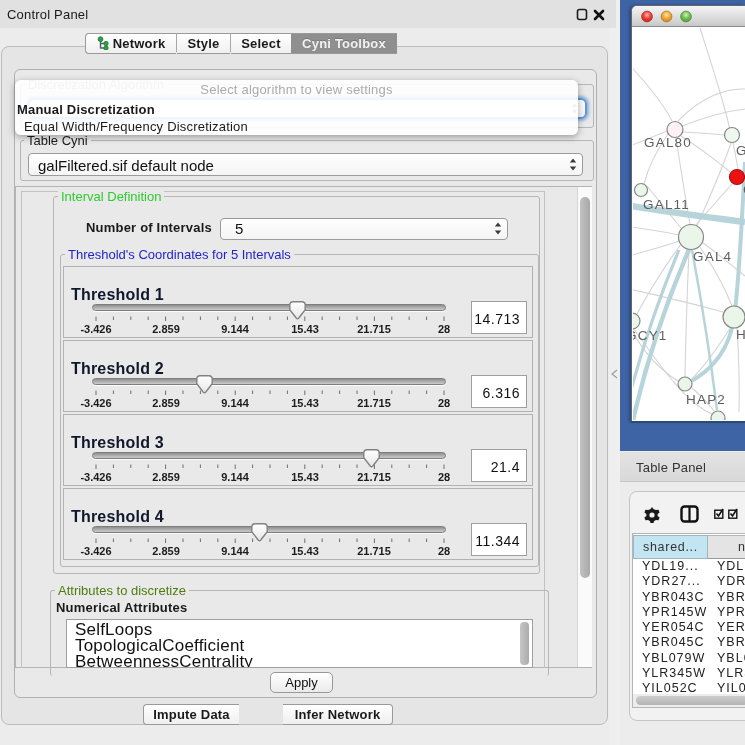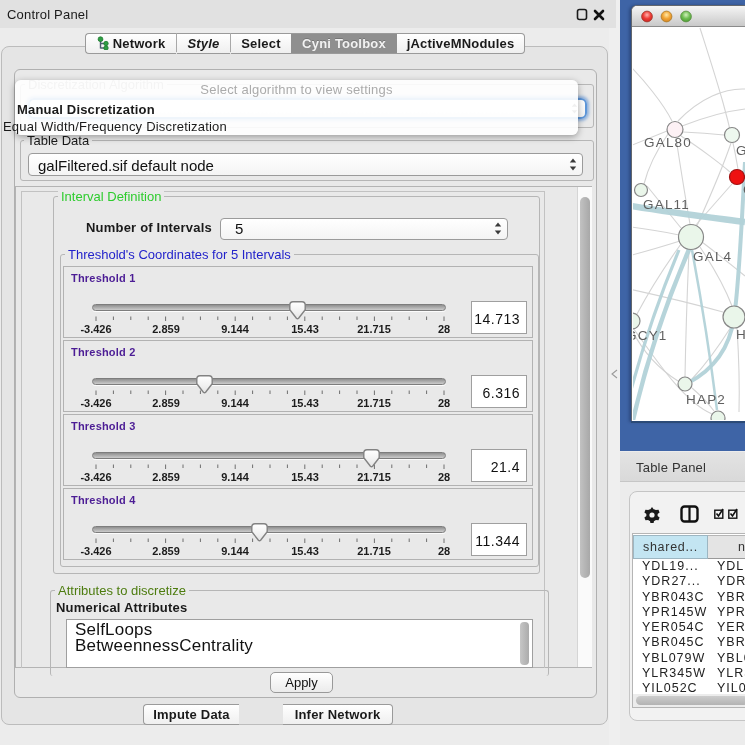--- a/index.html
+++ b/index.html
@@ -16,21 +16,21 @@
   .stepper svg{display:block;}
   .seg{position:absolute;height:19px;display:flex;}
   .segitem{height:19px;line-height:19px;font-size:13px;font-weight:600;color:#1a1a1a;
     background:linear-gradient(#ffffff,#efefef);border-top:1px solid #9a9a9a;border-bottom:1px solid #9a9a9a;
     text-align:center;letter-spacing:0.2px;}
   .segitem.sel{background:#8f8f8f;color:#f2f2f2;text-shadow:0 -1px 0 #777;}
   .segsep{width:1px;height:19px;background:#a8a8a8;}
   .segfirst{border-left:1px solid #9a9a9a;border-radius:4px 0 0 4px;}
   .seglast{border-right:1px solid #9a9a9a;border-radius:0 4px 4px 0;}
   .thrbox{position:absolute;left:63px;width:468px;height:70px;border:1px solid #b2b2b2;background:#e9e9e9;}
-  .thrbox .tlabel{position:absolute;left:7px;top:5px;font-size:11px;font-weight:bold;color:#4c1d95;letter-spacing:0.2px;}
+  .thrbox .tlabel{position:absolute;left:7px;top:19px;font-size:16px;font-weight:bold;color:#0f172a;letter-spacing:0.2px;}
   .track{position:absolute;left:28px;top:37px;width:352px;height:5px;border:1px solid #7d7d7d;border-radius:4px;
     background:linear-gradient(#8f8f8f,#cccccc);box-shadow:0 1px 0 rgba(255,255,255,0.85);}
   .thumb{position:absolute;top:34px;width:17px;height:19px;}
   .vbox{position:absolute;left:407px;top:34px;width:56px;height:33px;background:#ffffff;border:1px solid #9f9f9f;box-sizing:border-box;}
   .vbox span{position:absolute;right:6px;top:10px;font-size:14px;line-height:14px;color:#111;letter-spacing:0.5px;}
   .ticklbl{position:absolute;top:56px;font-size:11px;font-weight:bold;color:#1c1c1c;transform:translateX(-50%);}
   .litem{font-size:17px;line-height:16px;color:#111;letter-spacing:0.2px;}
 </style>
 </head>
 <body>
@@ -49,44 +49,43 @@
 
   <div class="seg" style="left:85px;top:33px;">
     <div class="segitem segfirst" style="width:90px;">
       <svg style="vertical-align:-2px;margin-right:4px;" width="12" height="14" viewBox="0 0 12 14">
         <path d="M3.5 5 V12.5 M3.5 7.5 H8 M3.5 12 H8" stroke="#4d5d6e" stroke-width="1.4" fill="none"></path>
         <circle cx="3.5" cy="3.2" r="2.4" fill="#2f9e44" stroke="#1e7a30" stroke-width="0.8"></circle>
         <circle cx="9" cy="7.5" r="2.2" fill="#2f9e44" stroke="#1e7a30" stroke-width="0.8"></circle>
         <circle cx="9" cy="12" r="2.2" fill="#2f9e44" stroke="#1e7a30" stroke-width="0.8"></circle>
       </svg>Network</div>
     <div class="segsep"></div>
-    <div class="segitem" style="width:53px;font-style:italic;">Style</div>
+    <div class="segitem" style="width:53px;">Style</div>
     <div class="segsep"></div>
     <div class="segitem" style="width:60px;">Select</div>
     <div class="segitem sel" style="width:106px;">Cyni Toolbox</div>
-    <div class="segitem seglast" style="width:127px;">jActiveMNodules</div>
   </div>
 
   <div class="abs" style="left:14px;top:69px;width:583px;height:629px;background:#e9e9e9;
        border:1px solid #b0b0b0;border-radius:6px;box-sizing:border-box;"></div>
 
   <div class="groupbox" style="left:20px;top:84px;width:572px;height:42px;"></div>
   <div class="gtitle" style="left:25px;top:78px;color:#8d8d8d;">Discretization Algorithm</div>
 
   <div class="combo" style="left:28px;top:98px;width:555px;height:17px;box-shadow:0 0 3px 2px rgba(95,148,214,0.65);border:2px solid #5e96d8;border-radius:6px;">
     <span class="stepper" style="right:5px;top:3px;">
         <svg width="7" height="11" viewBox="0 0 7 11">
       <path d="M3.5 0.5 L6.2 3.8 H0.8 Z" fill="#666"></path>
           <path d="M3.5 10.5 L0.8 7.2 H6.2 Z" fill="#666"></path>
         </svg>
       </span>
   </div>
 
   <div class="groupbox" style="left:20px;top:140px;width:572px;height:39px;"></div>
-  <div class="gtitle" style="left:24px;top:134px;color:#1a1a1a;">Table Data</div>
+  <div class="gtitle" style="left:24px;top:134px;color:#1a1a1a;">Table Cyni</div>
   <div class="combo" style="left:28px;top:153px;width:553px;height:21px;">
     <span class="ctext">galFiltered.sif default node</span>
     <span class="stepper" style="right:4px;top:4px;">
         <svg width="8" height="13" viewBox="0 0 8 13">
       <path d="M4 0.5 L7.2 4.5 H0.8 Z" fill="#3a3a3a"></path>
           <path d="M4 12.5 L0.8 8.5 H7.2 Z" fill="#3a3a3a"></path>
         </svg>
       </span>
   </div>
 
@@ -305,20 +304,21 @@
     <div class="vbox">
         <span>11.344</span>
       </div>
   </div>
 
   <div class="groupbox" style="left:50px;top:590px;width:497px;height:85px;border-bottom:none;"></div>
   <div class="gtitle" style="left:55px;top:584px;color:#4d7c0f;">Attributes to discretize</div>
   <div class="abs t13 b" style="left:56px;top:601px;">Numerical Attributes</div>
   <div class="abs" style="left:66px;top:619px;width:467px;height:49px;background:#ffffff;border:1px solid #9f9f9f;box-sizing:border-box;overflow:hidden;">
     <div class="litem" style="margin:2px 0 0 8px;">SelfLoops</div>
+    <div class="litem" style="margin:0 0 0 8px;">TopologicalCoefficient</div>
     <div class="litem" style="margin:0 0 0 8px;">BetweennessCentrality</div>
     <div style="position:absolute;right:3px;top:2px;width:9px;height:43px;background:linear-gradient(90deg,#c6c6c6,#ababab);border-radius:4px;"></div>
   </div>
 
   <div class="abs" style="left:270px;top:672px;width:63px;height:21px;background:linear-gradient(#ffffff,#ebebeb);
        border:1px solid #999;border-radius:5px;box-sizing:border-box;text-align:center;">
     <span style="font-size:13px;line-height:19px;color:#111;">Apply</span>
   </div>
 
   <div class="seg" style="left:143px;top:704px;gap:44px;">
@@ -453,15 +453,15 @@
     YDL1<br>YDR2<br>YBR0<br>YPR1<br>YER0<br>YBR0<br>YBL0<br>YLR3<br>YIL0
   </div>
 
   <div class="abs" style="left:633px;top:694px;width:112px;height:13px;background:#ececec;"></div>
   <div class="abs" style="left:636px;top:696px;width:112px;height:9px;background:linear-gradient(#cdcdcd,#b3b3b3);border-radius:5px;"></div>
 
   <div class="abs" style="left:15px;top:80px;width:563px;height:55px;background:rgba(255,255,255,0.9);
        border-radius:6px;box-shadow:0 2px 7px rgba(0,0,0,0.35);"></div>
   <div class="abs" style="left:15px;top:83px;width:563px;text-align:center;font-size:13px;line-height:13px;color:#ababab;letter-spacing:0.2px;">Select algorithm to view settings</div>
   <div class="abs t13 b" style="left:17px;top:103px;">Manual Discretization</div>
-  <div class="abs t13" style="left:3px;top:120px;">Equal Width/Frequency Discretization</div>
+  <div class="abs t13" style="left:24px;top:120px;">Equal Width/Frequency Discretization</div>
 
 </div>
 
 </body></html>

